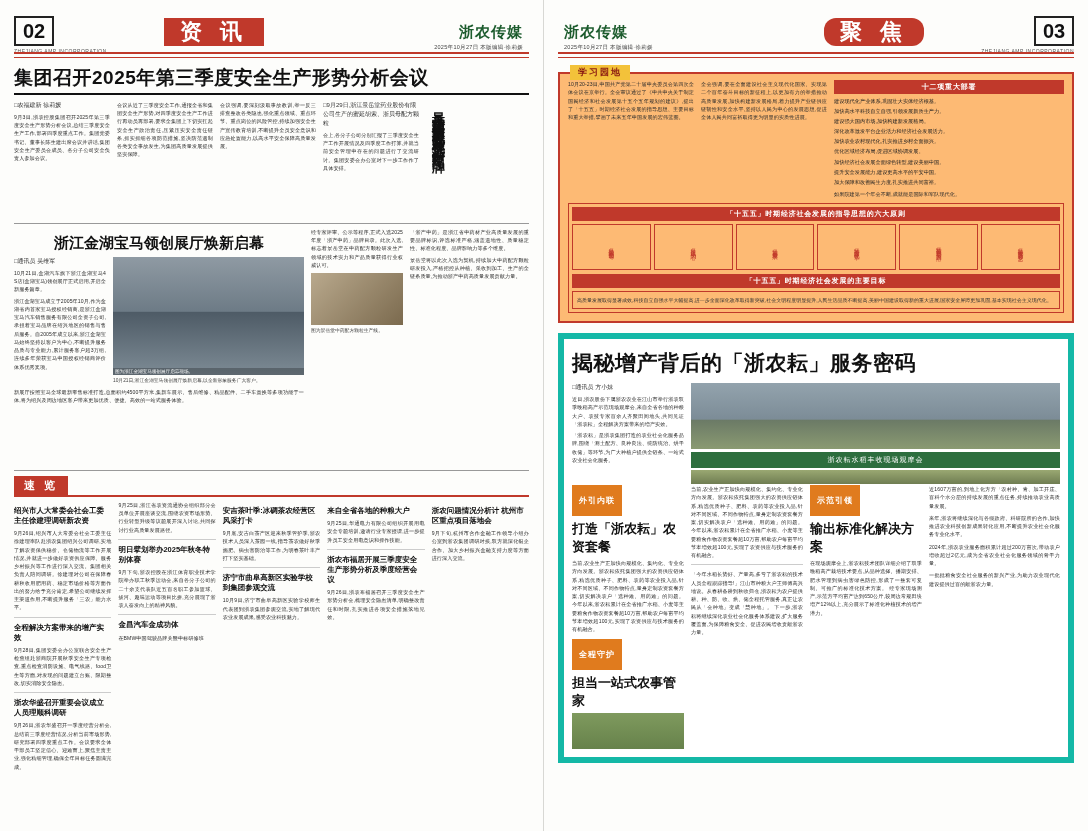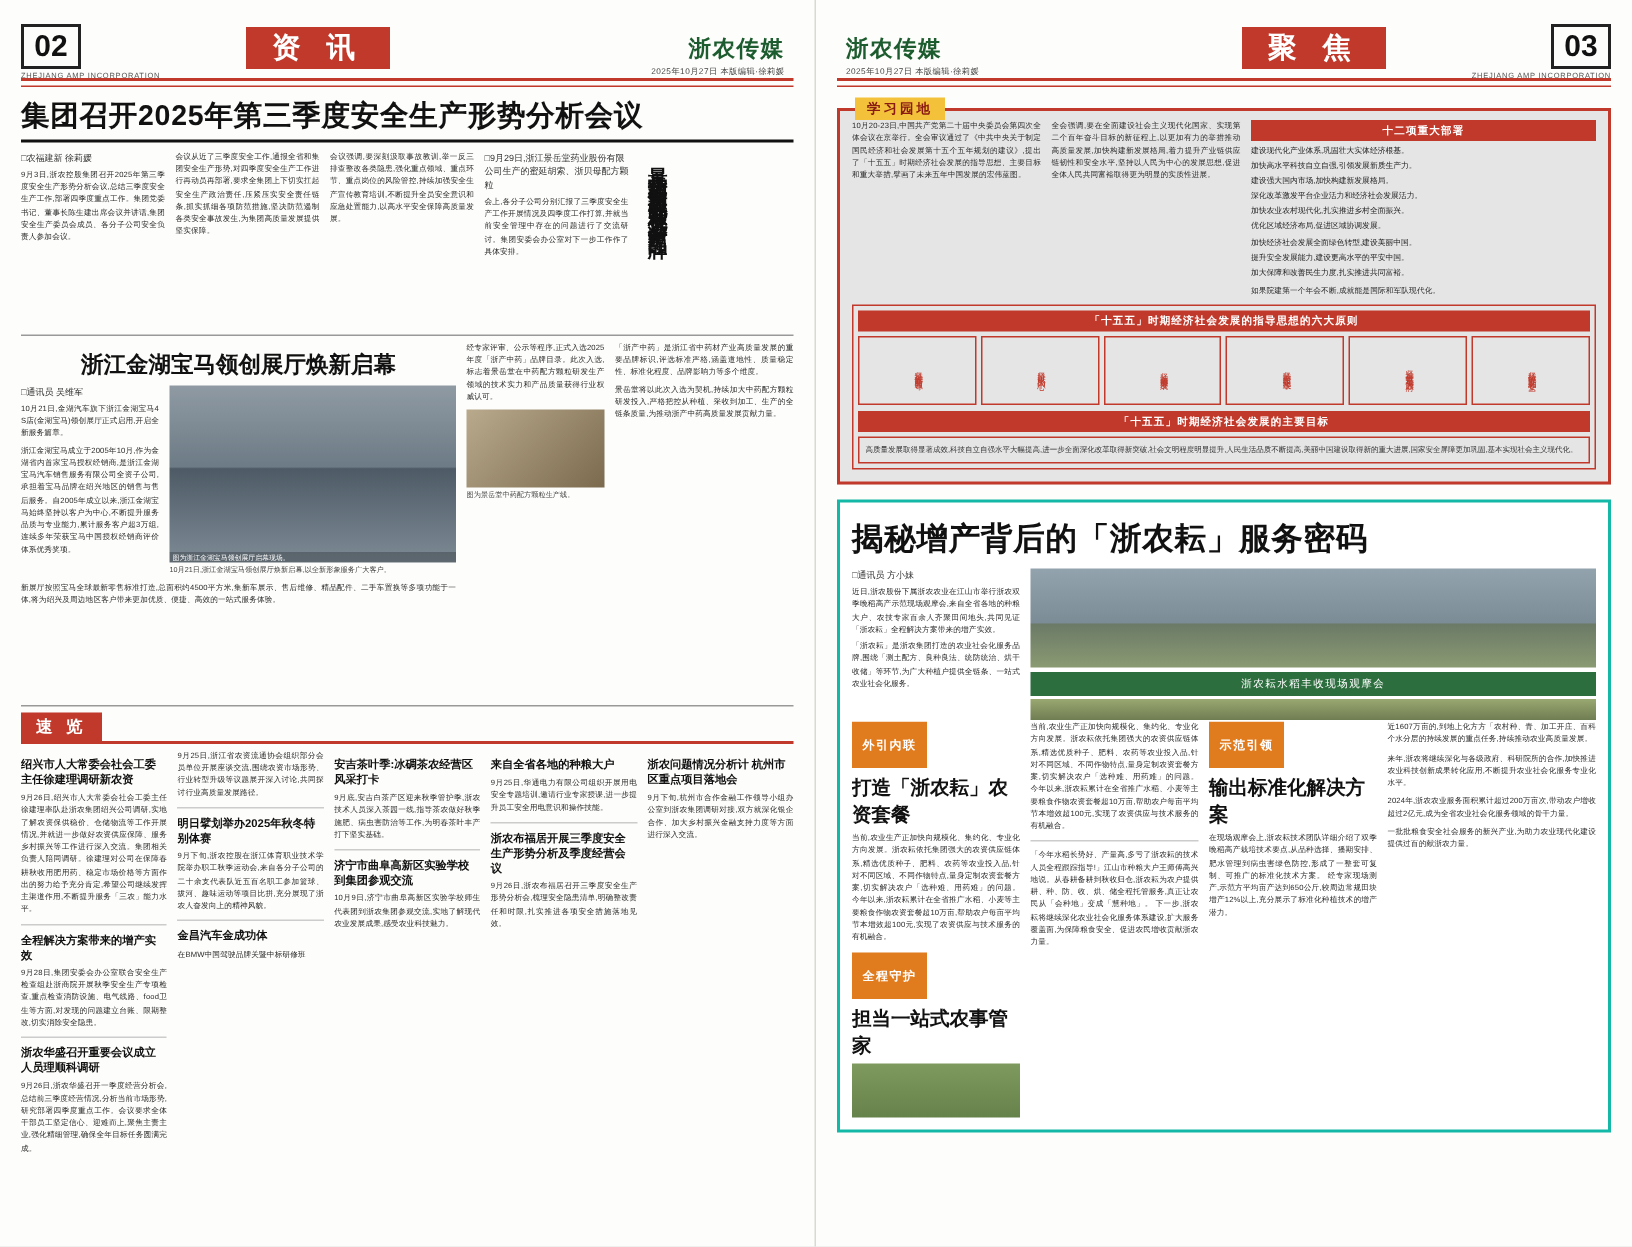--- a/index.html
+++ b/index.html
@@ -29,24 +29,24 @@
     font-size:20px; font-weight:bold; color:#111; letter-spacing:0;
   }
   .folio.l { left:0; }
   .folio.r { right:0; }
   .folio-sub { position:absolute; top:34px; font-size:5px; color:#555; letter-spacing:.5px; }
   .folio-sub.l { left:0; }
   .folio-sub.r { right:0; text-align:right; }
   .secbadge {
     position:absolute; top:4px; height:28px; min-width:96px; padding:0 16px;
     background:#c0392b; color:#fff; display:flex; align-items:center; justify-content:center;
-    font-size:19px; font-weight:bold; letter-spacing:6px;
+    font-size:22px; font-weight:bold; letter-spacing:6px;
   }
   .secbadge.l { left:150px; }
-  .secbadge.r { right:150px; }
+  .secbadge.r { right:150px;border-radius:12px; }
   .mh-brand {
     position:absolute; top:9px; font-size:15px; font-weight:bold; color:#1d5c2e; letter-spacing:1px;
   }
   .mh-brand.l { right:6px; }
   .mh-brand.r { left:6px; }
   .mh-date {
     position:absolute; top:30px; font-size:5.5px; color:#444; letter-spacing:.3px;
   }
   .mh-date.l { right:6px; }
   .mh-date.r { left:6px; }
@@ -87,21 +87,21 @@
   
   .tab {
     display:inline-block; background:#c0392b; color:#fff; font-size:11px; font-weight:bold;
     padding:2px 10px; letter-spacing:3px;
   }
 
   
   .brief-h { font-size:7.5px; font-weight:bold; color:#111; margin:5px 0 3px; line-height:1.35; }
 
   
-  .redbox { border:2px solid #c0392b; padding:6px 8px 8px; position:relative; background:#e5e5e5; }
+  .redbox { border:2px solid #c0392b; padding:6px 8px 8px; position:relative; background:#fdba74; }
   .redbox .tag {
     position:absolute; top:-9px; left:10px; background:#f3c23a; color:#8a1b12;
     font-size:9px; font-weight:bold; padding:1px 8px; letter-spacing:2px;
   }
   .redtitle { color:#c0392b; font-size:16.5px; font-weight:bold; text-align:center; margin:6px 0 5px; letter-spacing:.5px; }
   .innerbox { border:1px solid #c0392b; margin-top:4px; padding:3px; }
   .bandtitle {
     background:#c0392b; color:#fff; font-size:7px; font-weight:bold; text-align:center;
     padding:2px 0; letter-spacing:.8px;
   }
@@ -110,21 +110,21 @@
     flex:1; border:1px solid #c0392b; color:#c0392b; font-size:5.6px; text-align:center;
     padding:10px 1px; line-height:1.25; min-height:46px; display:flex; align-items:center; justify-content:center;
   }
   .orgcell span { writing-mode:vertical-rl; text-orientation:upright; letter-spacing:1px; }
   .goal {
     border:1px solid #c0392b; color:#333; font-size:5px; line-height:1.6; padding:4px; margin-top:3px; text-align:justify;
   }
   .rlist { font-size:5.2px; color:#222; line-height:1.75; }
   .rlist div { margin-bottom:1px; }
 
-  .orangebox { border:2px solid #14b8a6; padding:8px 8px 8px; position:relative; background:#fff; }
+  .orangebox { border:6px solid #14b8a6; padding:8px 8px 8px; position:relative; background:#fff; }
   .subhead-orange {
     display:inline-block; background:#e07b1e; color:#fff; font-size:8px; font-weight:bold;
     padding:10px 7px; letter-spacing:1px;
   }
   .bigtitle2 { font-size:21px; font-weight:bold; color:#111; letter-spacing:.5px; margin:2px 0 6px; }
 
   .banner { background:#2d6e3e; color:#fff; font-size:7px; text-align:center; padding:3px 0; letter-spacing:1px; }
 
   .thinline { height:1px; background:#ccc; margin:5px 0; }
 </style>

